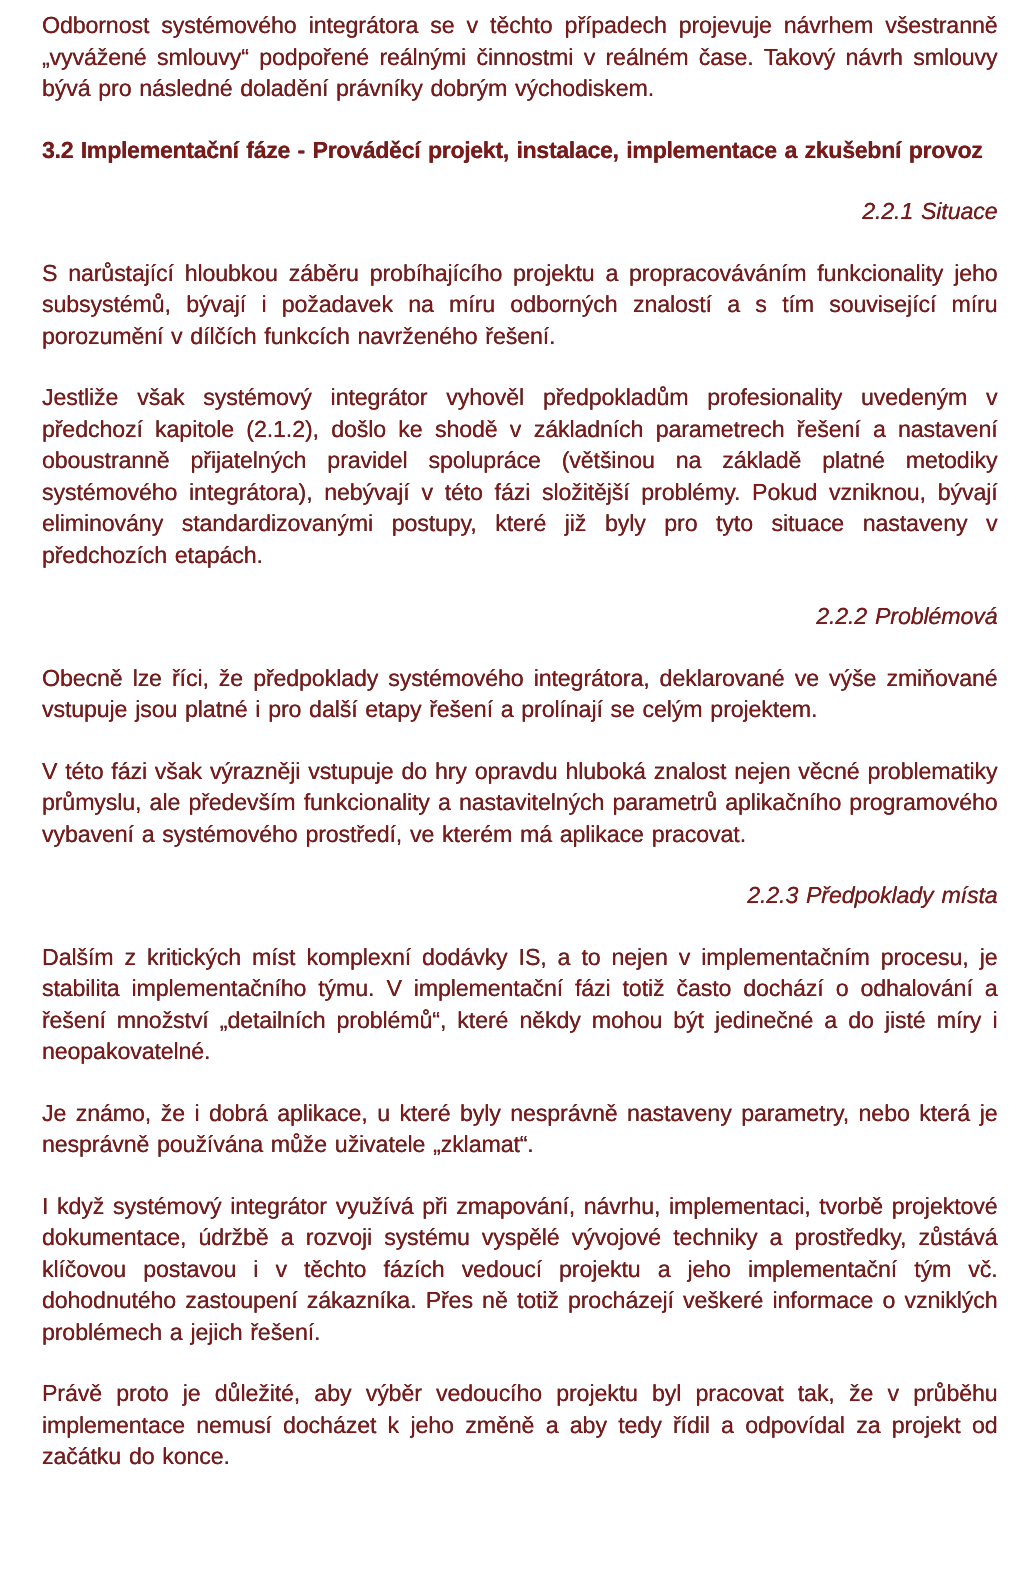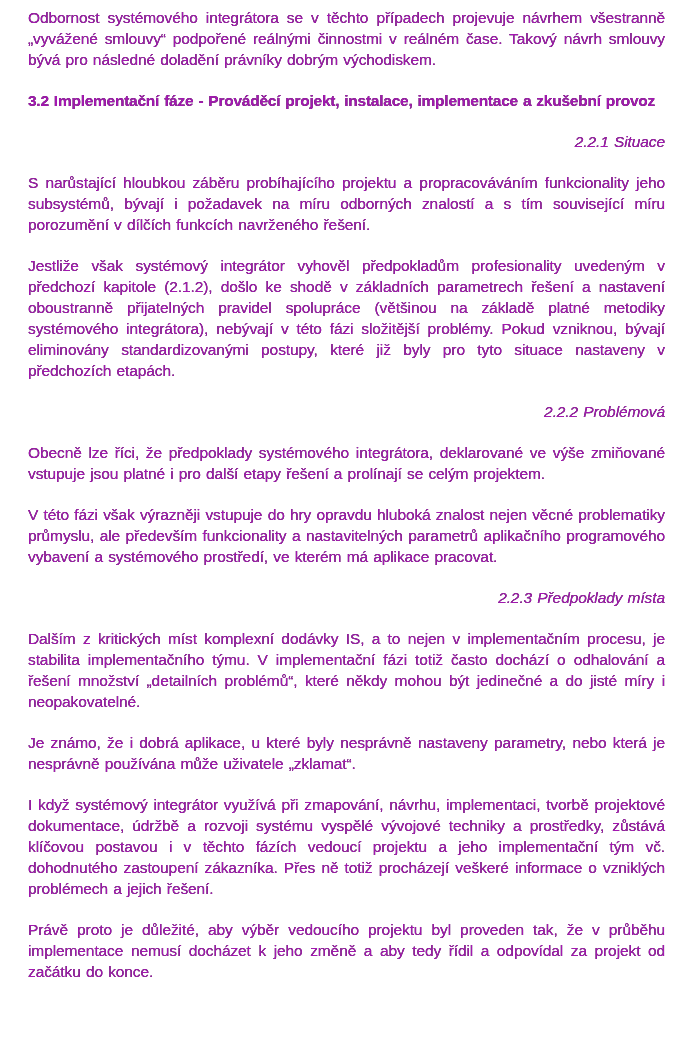--- a/index.html
+++ b/index.html
@@ -9,21 +9,21 @@
   }
   .page {
     position: relative;
     box-sizing: border-box;
     width: 690px;
     height: 1054px;
     background: #ffffff;
     padding: 7px 25px 16px 28px;
     overflow: hidden;
     font-family: "Liberation Sans", "DejaVu Sans", sans-serif;
-    color: #a21caf;
+    color: #7f1d1d;
     
     text-shadow: 0 0 0.45px rgba(0,0,0,0.85);
     filter: contrast(1.04);
   }
   .block {
     font-size: 15.5px;
     line-height: 21px;
     letter-spacing: -0.1px;
     word-spacing: 1px;
     text-align: justify;
@@ -52,15 +52,15 @@
       <div class="block heading-italic">2.2.1 Situace</div>
       <div class="block paragraph">S narůstající hloubkou záběru probíhajícího projektu a propracováváním funkcionality jeho subsystémů, bývají i požadavek na míru odborných znalostí a s tím související míru porozumění v dílčích funkcích navrženého řešení.</div>
       <div class="block paragraph">Jestliže však systémový integrátor vyhověl předpokladům profesionality uvedeným v předchozí kapitole (2.1.2), došlo ke shodě v základních parametrech řešení a nastavení oboustranně přijatelných pravidel spolupráce (většinou na základě platné metodiky systémového integrátora), nebývají v této fázi složitější problémy. Pokud vzniknou, bývají eliminovány standardizovanými postupy, které již byly pro tyto situace nastaveny v předchozích etapách.</div>
       <div class="block heading-italic">2.2.2 Problémová</div>
       <div class="block paragraph">Obecně lze říci, že předpoklady systémového integrátora, deklarované ve výše zmiňované vstupuje jsou platné i pro další etapy řešení a prolínají se celým projektem.</div>
       <div class="block paragraph">V této fázi však výrazněji vstupuje do hry opravdu hluboká znalost nejen věcné problematiky průmyslu, ale především funkcionality a nastavitelných parametrů aplikačního programového vybavení a systémového prostředí, ve kterém má aplikace pracovat.</div>
       <div class="block heading-italic">2.2.3 Předpoklady místa</div>
       <div class="block paragraph">Dalším z kritických míst komplexní dodávky IS, a to nejen v implementačním procesu, je stabilita implementačního týmu. V implementační fázi totiž často dochází o odhalování a řešení množství „detailních problémů“, které někdy mohou být jedinečné a do jisté míry i neopakovatelné.</div>
       <div class="block paragraph">Je známo, že i dobrá aplikace, u které byly nesprávně nastaveny parametry, nebo která je nesprávně používána může uživatele „zklamat“.</div>
       <div class="block paragraph">I když systémový integrátor využívá při zmapování, návrhu, implementaci, tvorbě projektové dokumentace, údržbě a rozvoji systému vyspělé vývojové techniky a prostředky, zůstává klíčovou postavou i v těchto fázích vedoucí projektu a jeho implementační tým vč. dohodnutého zastoupení zákazníka. Přes ně totiž procházejí veškeré informace o vzniklých problémech a jejich řešení.</div>
-      <div class="block paragraph">Právě proto je důležité, aby výběr vedoucího projektu byl proveden tak, že v průběhu implementace nemusí docházet k jeho změně a aby tedy řídil a odpovídal za projekt od začátku do konce.</div>
+      <div class="block paragraph">Právě proto je důležité, aby výběr vedoucího projektu byl pracovat tak, že v průběhu implementace nemusí docházet k jeho změně a aby tedy řídil a odpovídal za projekt od začátku do konce.</div>
     </div>
 </div>
 
 </body></html>

